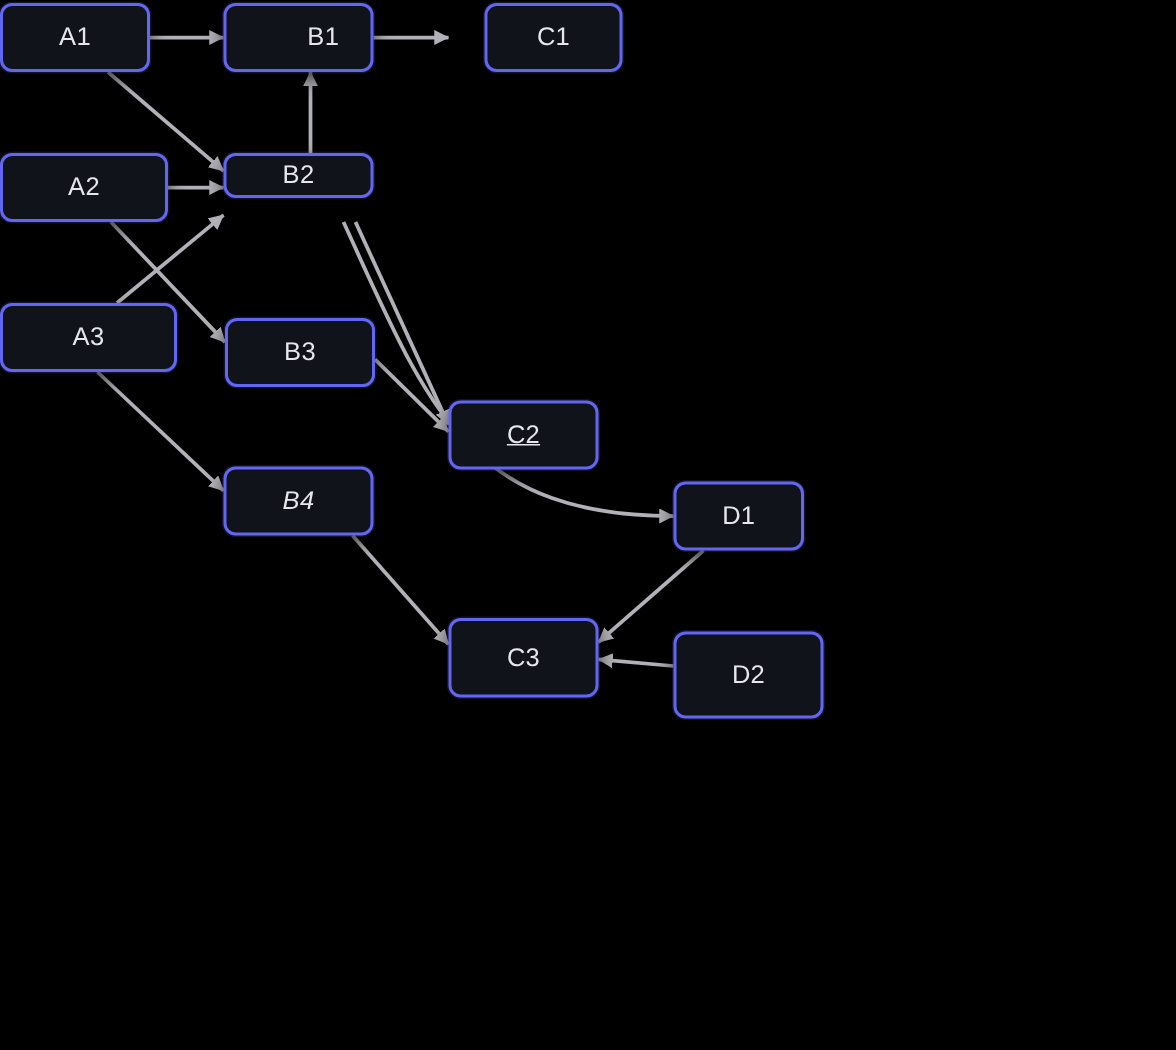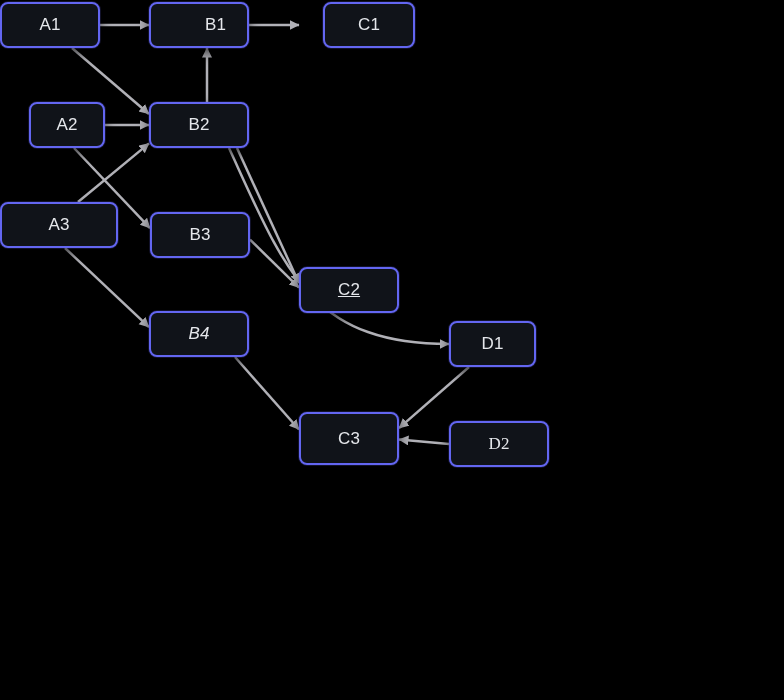--- a/index.html
+++ b/index.html
@@ -81,40 +81,40 @@
 
 <div class="node" style="left: 0px; top: 2px; width: 100px; height: 46px;">
       <span>A1</span>
     </div>
     <div class="node" style="left: 149px; top: 2px; width: 100px; height: 46px; padding-left: 33px;">
       <span>B1</span>
     </div>
     <div class="node" style="left: 299px; top: 2px; width: 92px; height: 46px; margin-left: 24px;">
       <span>C1</span>
     </div>
-    <div class="node" style="left: 0px; top: 102px; width: 76px; height: 46px; margin-left: 29px;">
+    <div class="node" style="left: 0px; top: 102px; width: 112px; height: 46px;">
       <span>A2</span>
     </div>
-    <div class="node" style="left: 149px; top: 102px; width: 100px; height: 46px;">
+    <div class="node" style="left: 149px; top: 102px; width: 100px; height: 30px;">
       <span>B2</span>
     </div>
     <div class="node" style="left: 0px; top: 202px; width: 118px; height: 46px;">
       <span>A3</span>
     </div>
     <div class="node" style="left: 150px; top: 212px; width: 100px; height: 46px;">
       <span>B3</span>
     </div>
     <div class="node" style="left: 299px; top: 267px; width: 100px; height: 46px; text-decoration: underline;">
       <span>C2</span>
     </div>
     <div class="node" style="left: 149px; top: 311px; width: 100px; height: 46px; font-style: italic;">
       <span>B4</span>
     </div>
     <div class="node" style="left: 449px; top: 321px; width: 87px; height: 46px;">
       <span>D1</span>
     </div>
     <div class="node" style="left: 299px; top: 412px; width: 100px; height: 53px;">
       <span>C3</span>
     </div>
-    <div class="node" style="left: 449px; top: 421px; width: 100px; height: 46px; font-family: Liberation Serif, serif;">
+    <div class="node" style="left: 449px; top: 421px; width: 100px; height: 58px;">
       <span>D2</span>
     </div>
   </div>
 
 </body></html>

